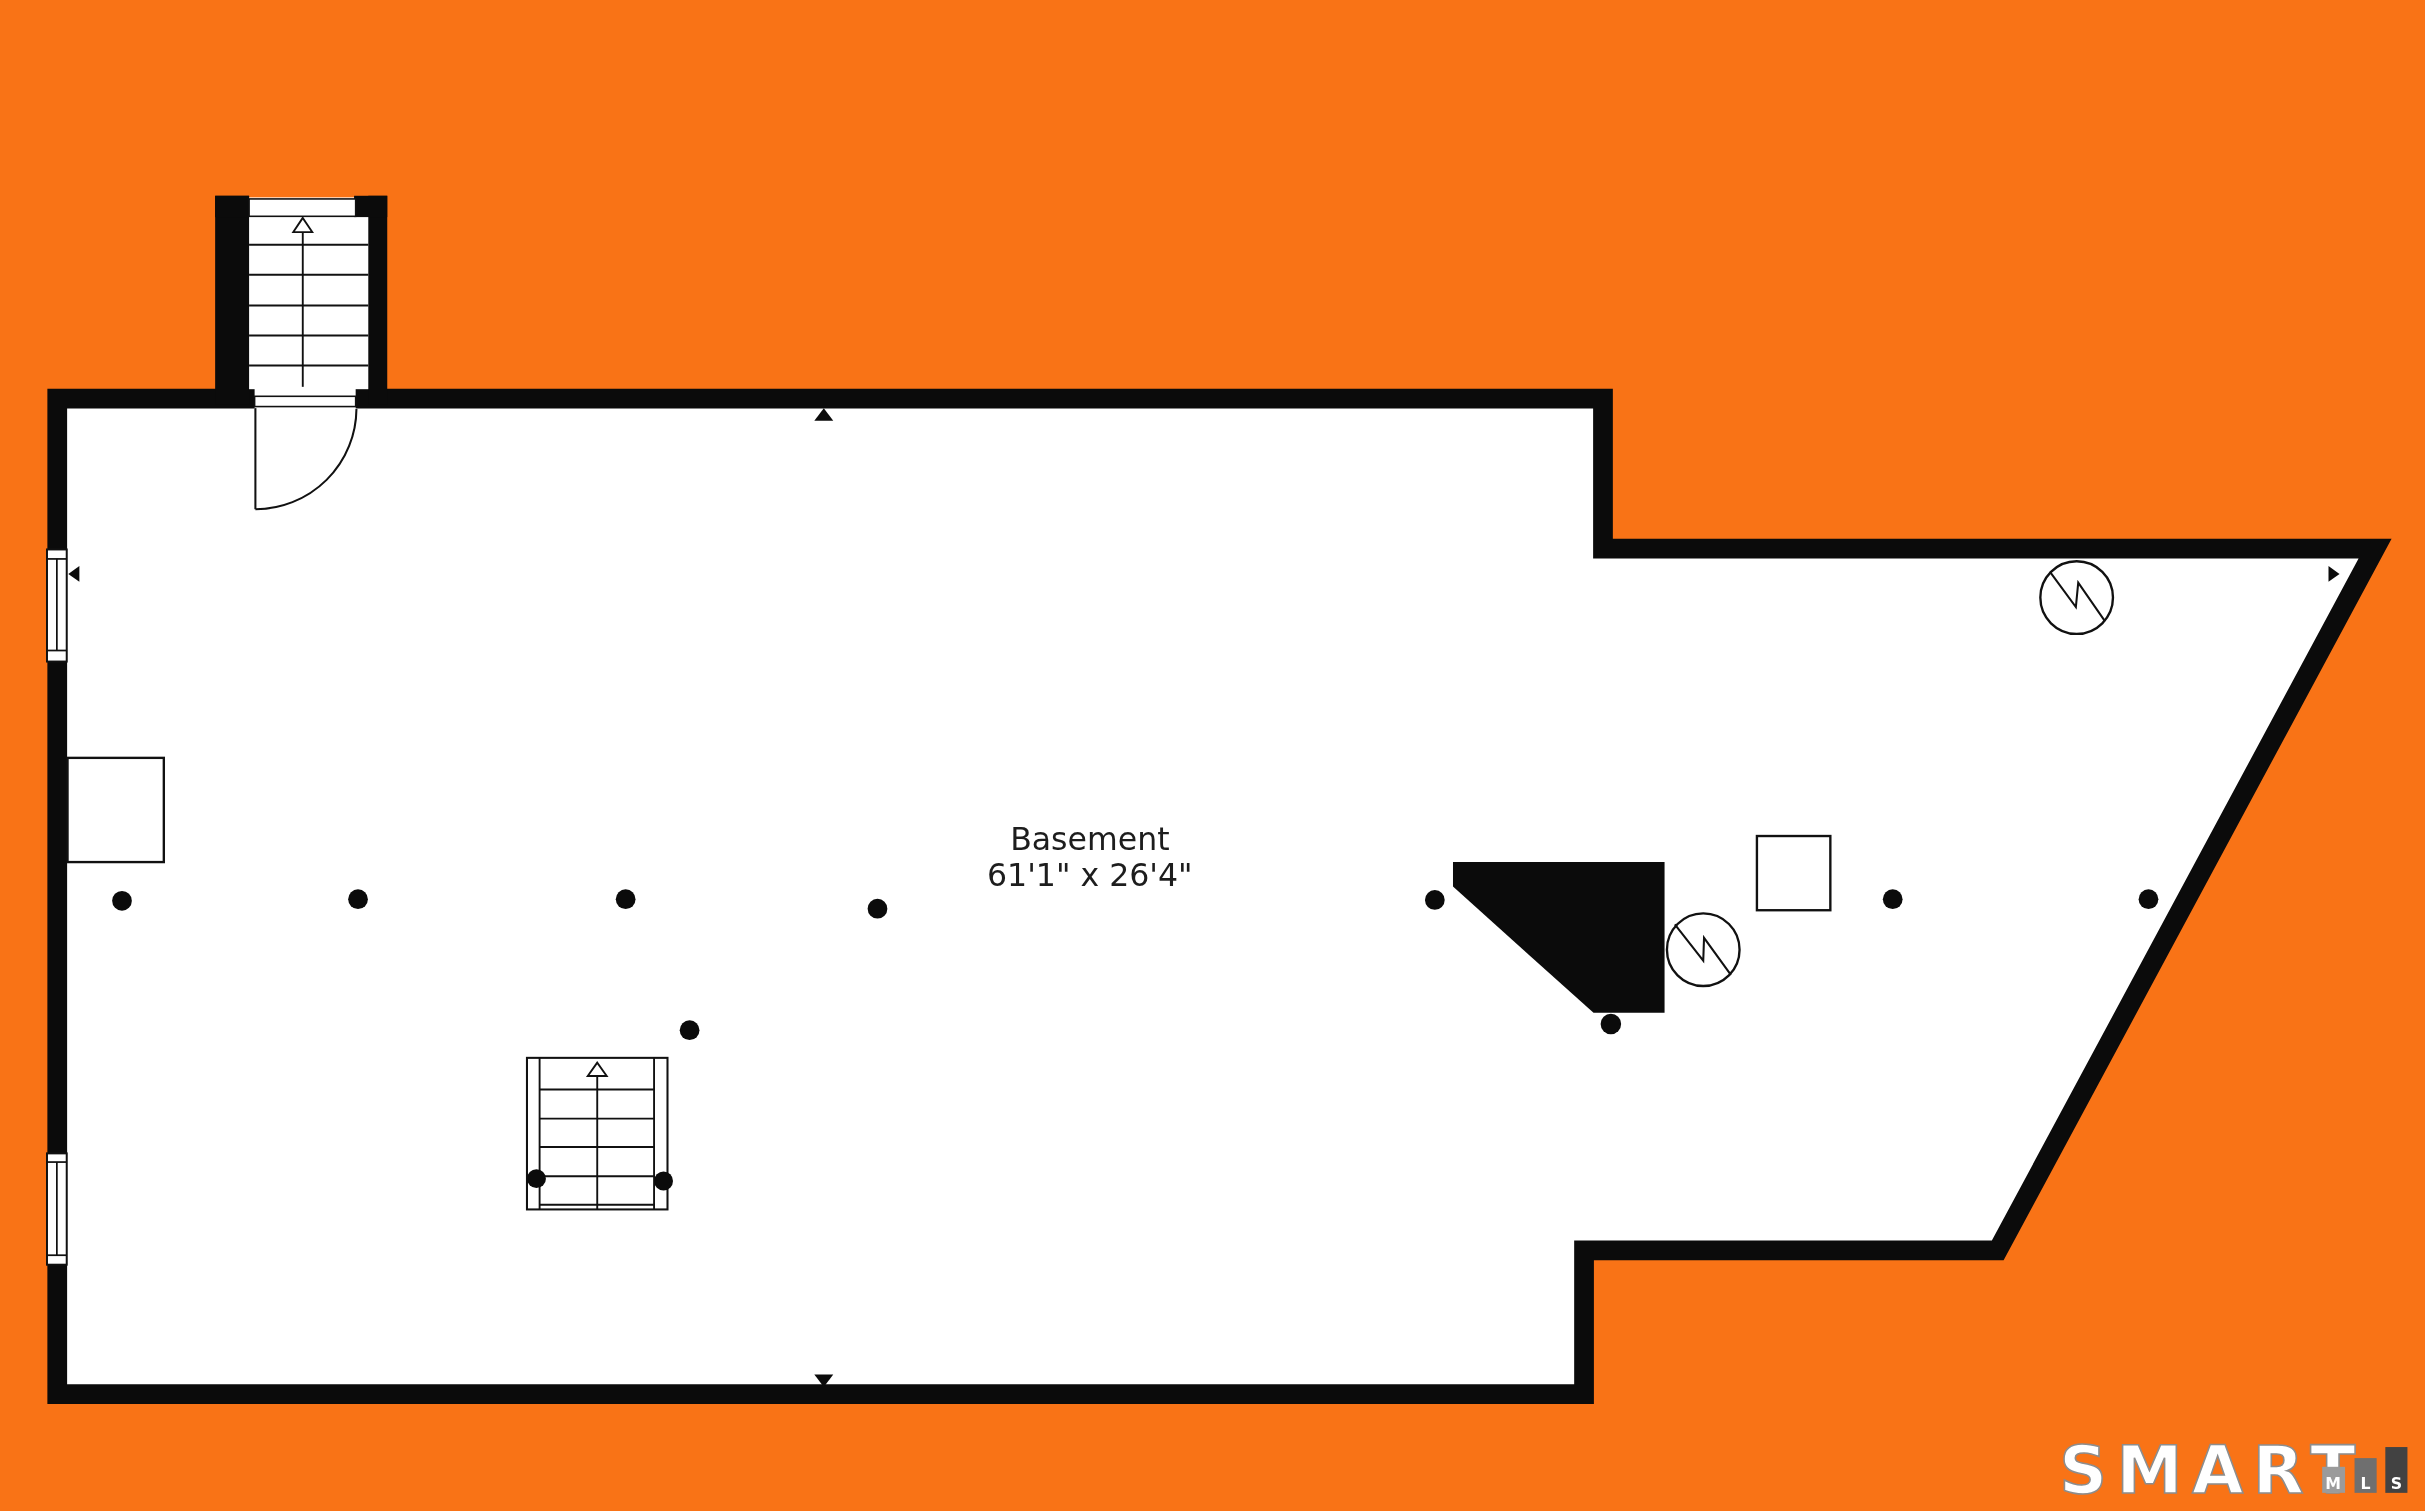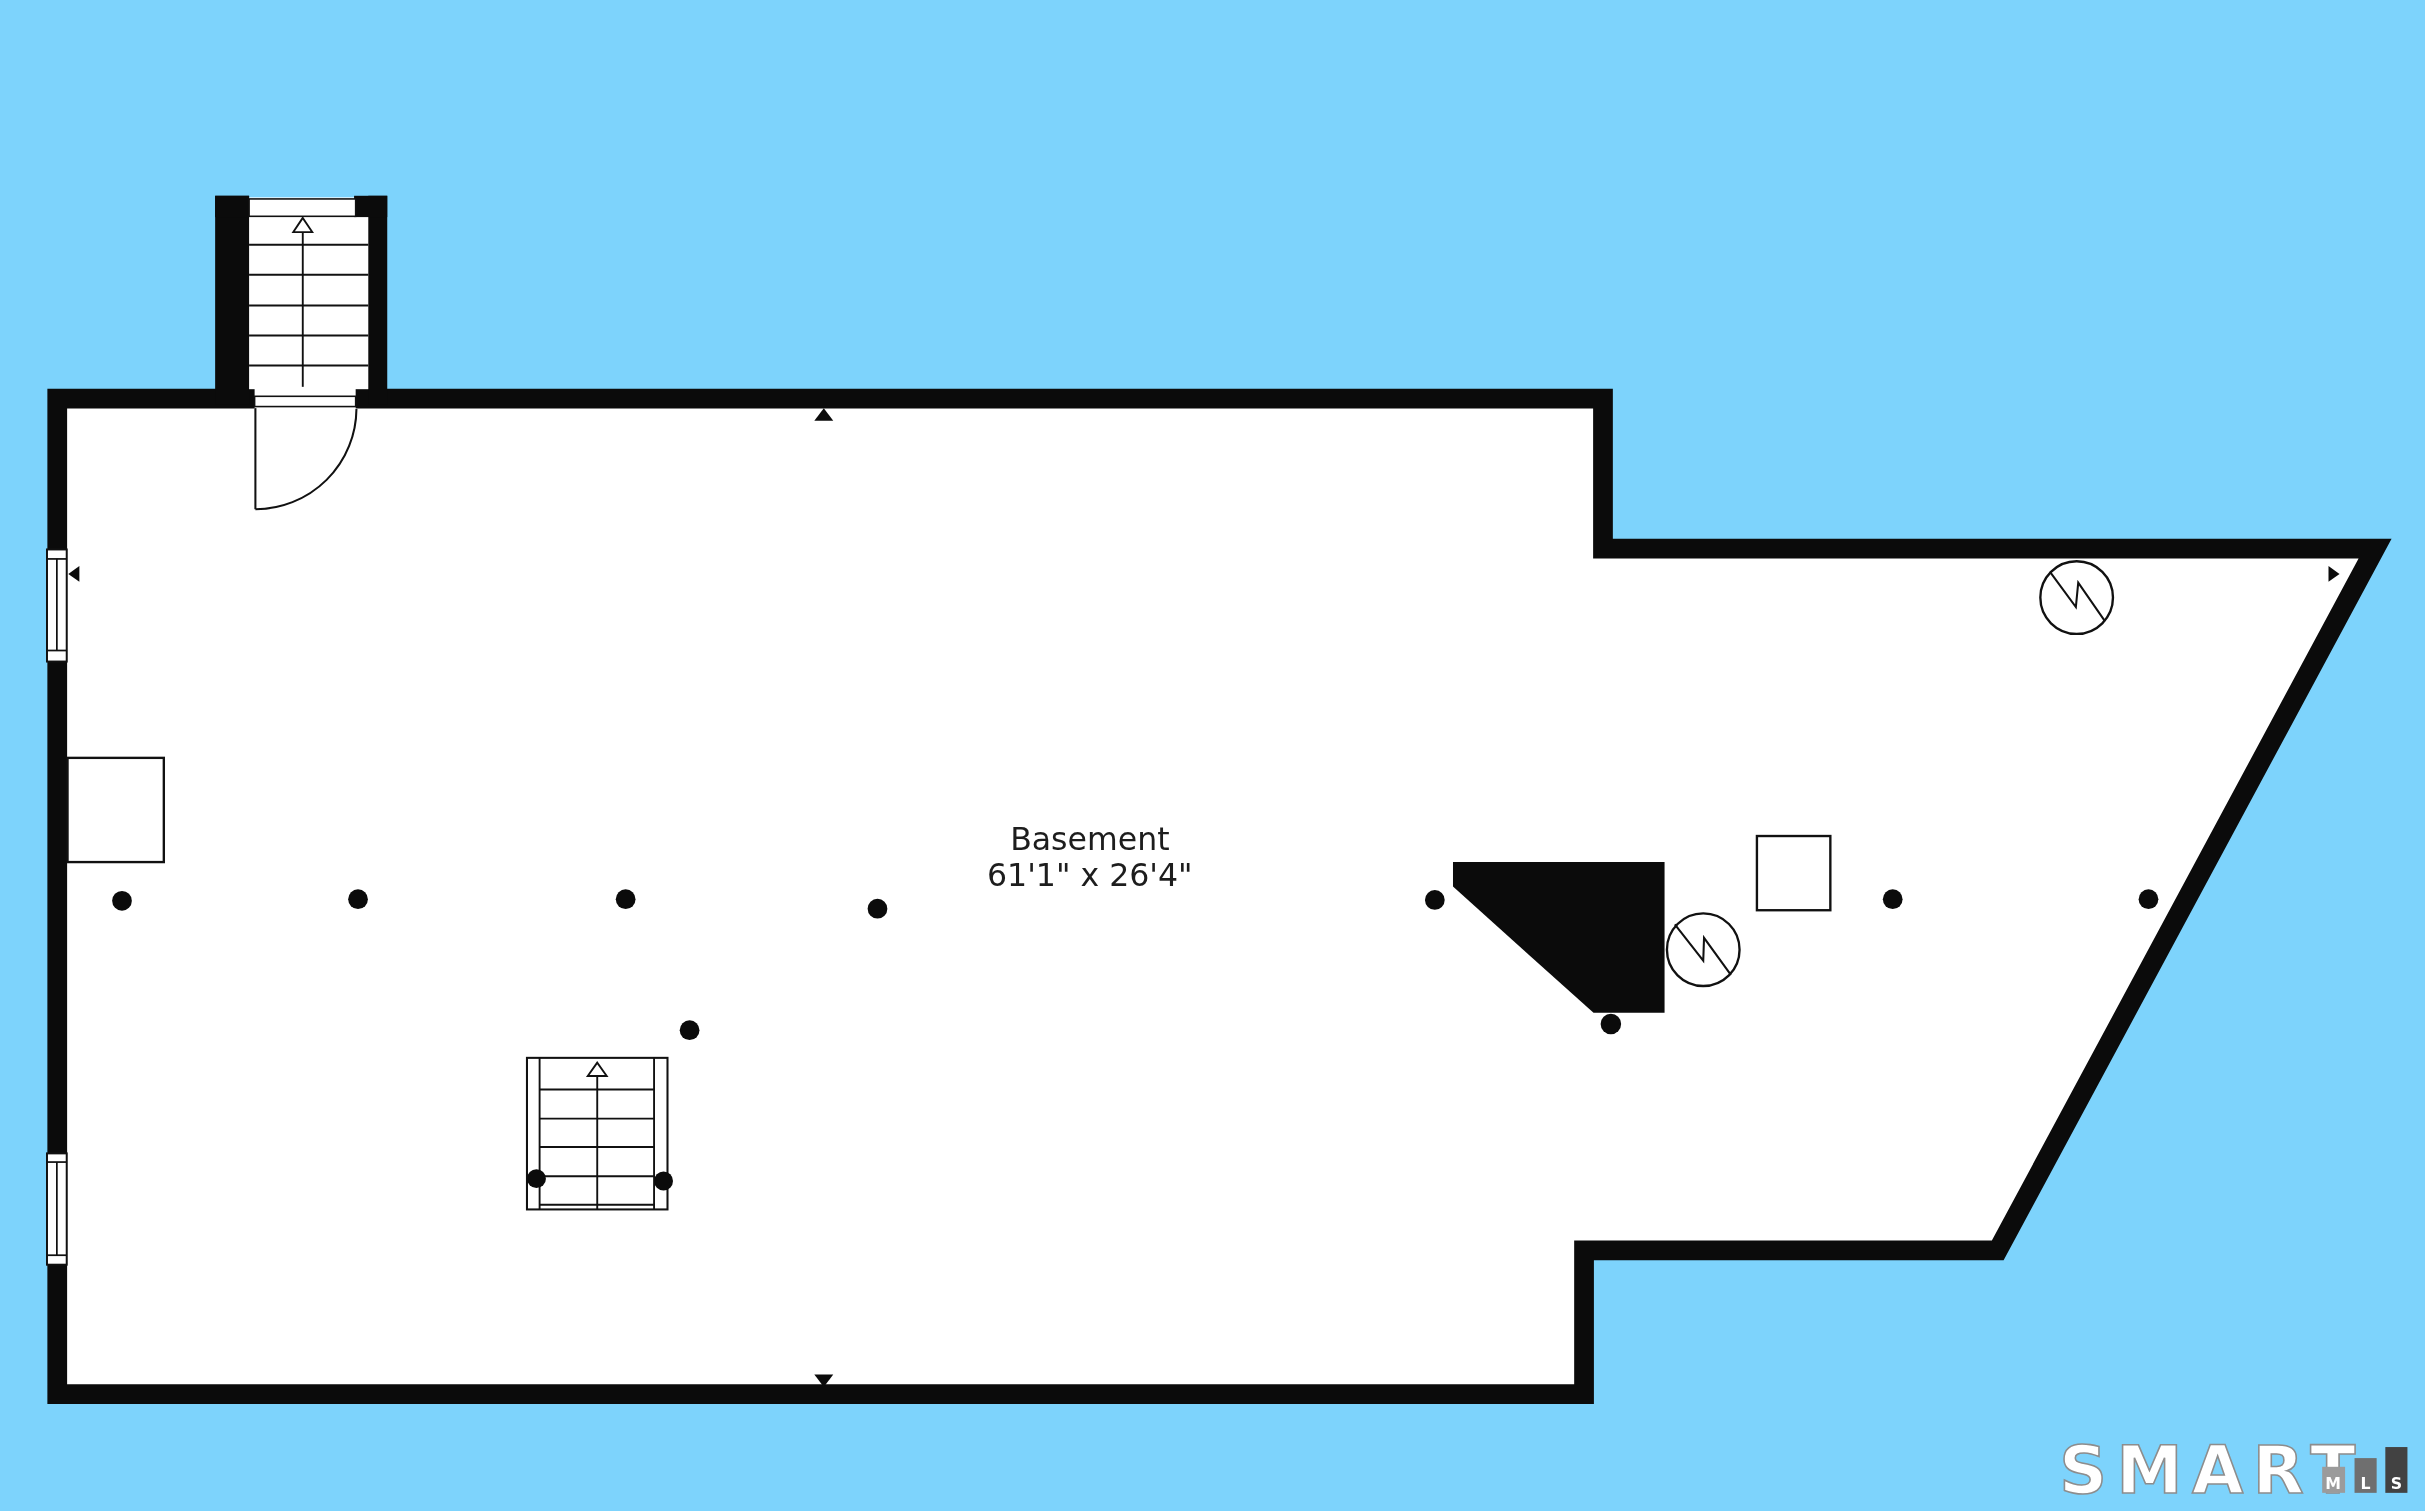--- a/index.html
+++ b/index.html
@@ -1,20 +1,20 @@
 <!DOCTYPE html>
 <html style="font-size:12.6px"><head>
 <meta charset="utf-8">
 <style>
   html, body { margin: 0; padding: 0; background: #ffffff; }
   .page {
     position: relative;
     width: 2426px;
     height: 1511px;
-    background: #7dd3fc;
+    background: #f97316;
     font-family: "DejaVu Sans", "Liberation Sans", sans-serif;
     overflow: hidden;
   }
   svg { position: absolute; left: 0; top: 0; }
   .room-label { font-size: 40px; fill: #1d1d1d; }
   .logo-word { font-size: 84px; letter-spacing: 12px; fill: #ffffff; stroke: #8d8d8d; stroke-width: 2px; font-weight: bold; }
   .logo-bar-letter { font-size: 20px; font-weight: bold; fill: #ffffff; }
 </style>
 </head>
 <body>

